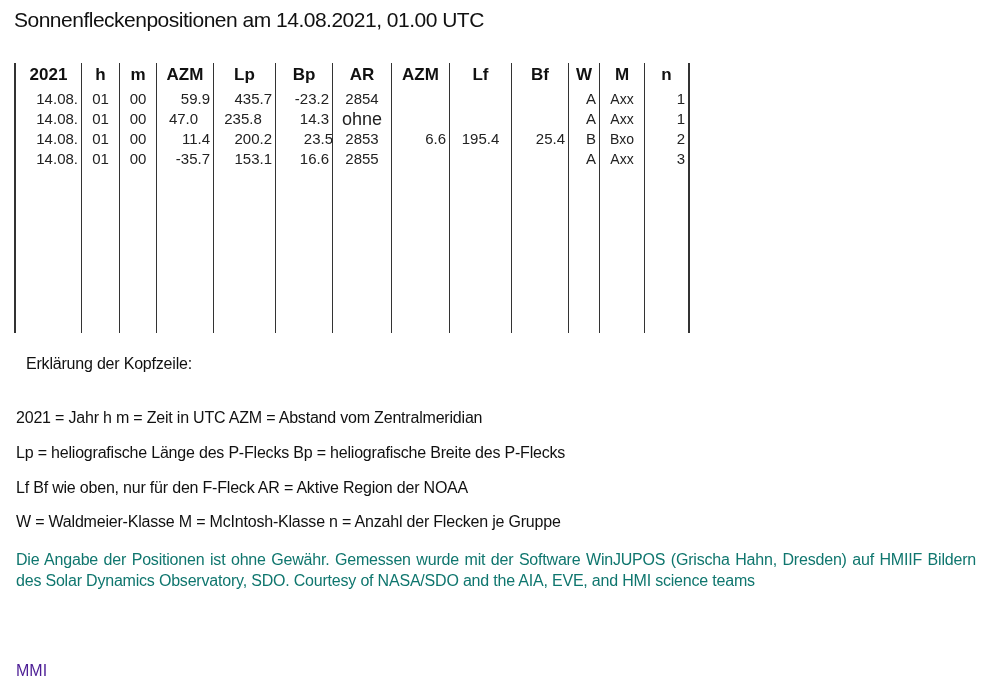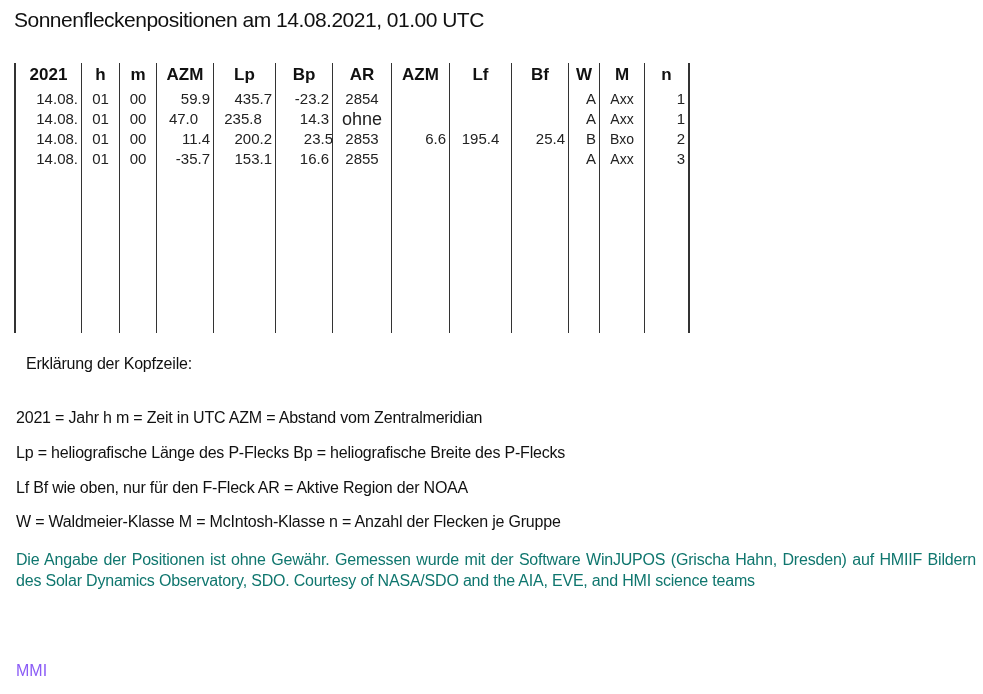--- a/index.html
+++ b/index.html
@@ -65,21 +65,21 @@
       line-height: 21px;
       color: #0f766e;
       text-align: justify;
       letter-spacing: -0.2px;
     }
     .sig {
       position: absolute;
       left: 16px;
       top: 662px;
       font-size: 16px;
-      color: #8b5cf6;
+      color: #4c1d95;
     }
   </style>
 </head>
 <body>
 
 <div class="title">Sonnenfleckenpositionen am 14.08.2021, 01.00 UTC</div>
 
 <div>
   <div class="vline" style="left:14px;"></div>
   <div class="vline" style="left:81px;width:1px;"></div>

